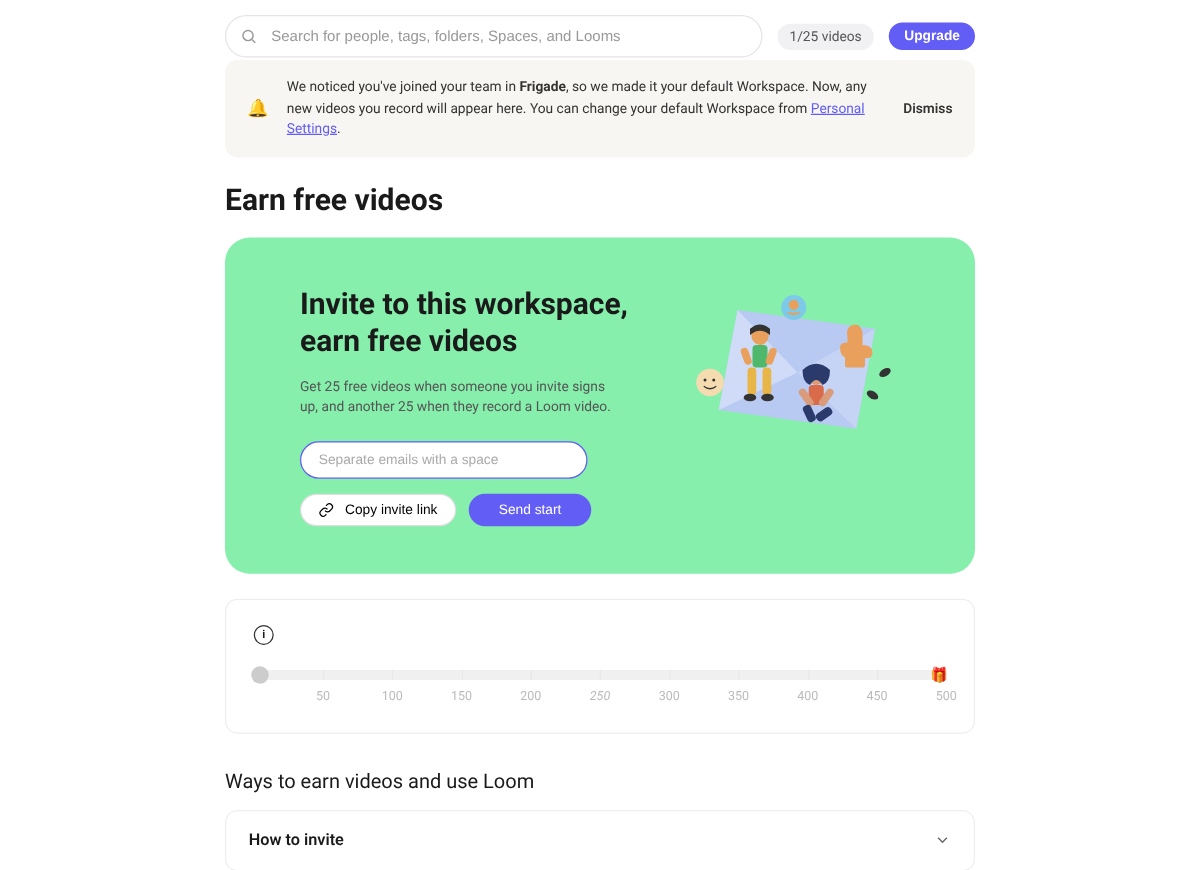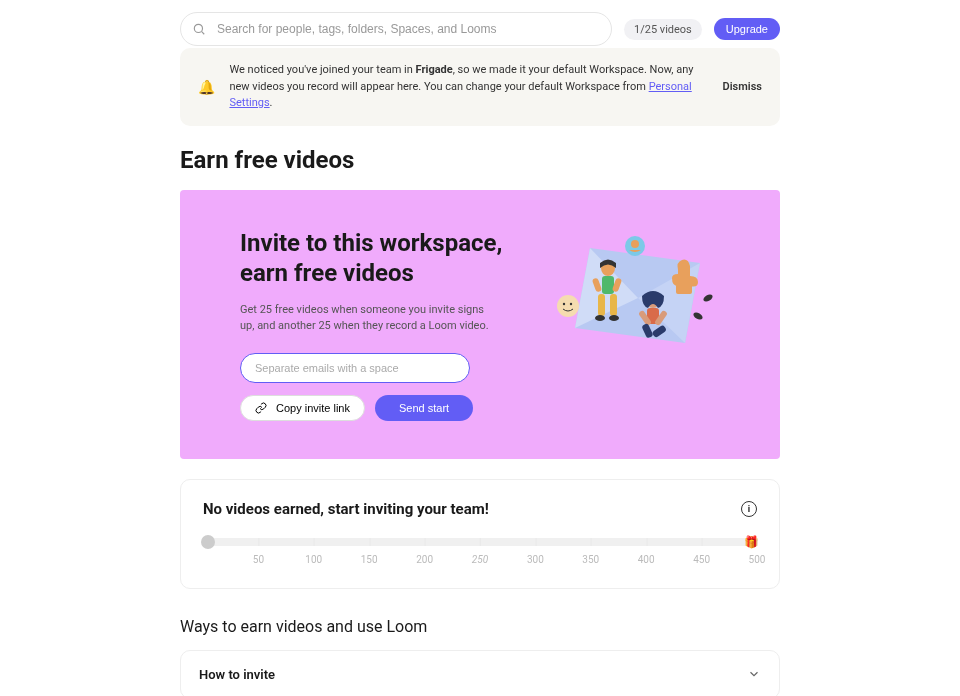--- a/index.html
+++ b/index.html
@@ -5,28 +5,28 @@
 *{box-sizing:border-box;margin:0;padding:0}
 body{font-family:-apple-system,BlinkMacSystemFont,"Segoe UI",Roboto,Helvetica,Arial,sans-serif;background:#fff;color:#1a1a1a;font-size:14px}
 .page{width:960px;margin:0 auto}
 .content{width:600px;margin:0 auto;padding-top:12px}
 .topbar{display:flex;align-items:center;gap:12px;margin-bottom:2px}
 .search-wrap{flex:1;position:relative}
 .search-input{width:100%;height:34px;border:1px solid #e5e5e5;border-radius:20px;padding:0 14px 0 36px;font-size:12px;color:#555;outline:none}
 .search-input::placeholder{color:#999}
 .search-icon{position:absolute;left:12px;top:50%;transform:translateY(-50%);color:#999}
 .video-count{background:#f1f1f4;border-radius:12px;padding:4px 10px;font-size:11px;color:#555}
-.upgrade-btn{background:#625df5;color:#fff;border:none;border-radius:12px;padding:5px 12px;font-size:11px;font-weight:400;cursor:pointer}
+.upgrade-btn{background:#625df5;color:#fff;border:none;border-radius:12px;padding:5px 12px;font-size:11px;font-weight:700;cursor:pointer}
 .notice{background:#f7f6f2;border-radius:10px;padding:14px 18px;display:flex;align-items:center;gap:14px;margin-bottom:20px}
 .notice-icon{font-size:14px}
 .notice-text{flex:1;font-size:11px;line-height:1.5;color:#333}
 .notice-text a{color:#625df5;text-decoration:underline}
 .dismiss{font-size:11px;font-weight:600;cursor:pointer;color:#333}
 h1.page-title{font-size:24px;font-weight:700;margin-bottom:16px;color:#1a1a1a}
-.invite-card{background:#f0abfc;border-radius:4px;padding:38px 60px;display:flex;gap:30px;margin-bottom:20px}
+.invite-card{background:#86efac;border-radius:20px;padding:38px 60px;display:flex;gap:30px;margin-bottom:20px}
 .invite-left{flex:1}
 .invite-title{font-size:24px;font-weight:700;line-height:1.25;margin-bottom:14px;color:#1a1a1a}
 .invite-sub{font-size:11px;color:#555;line-height:1.5;margin-bottom:18px;max-width:260px}
 .email-input{width:230px;height:30px;border:1px solid #625df5;border-radius:16px;padding:0 14px;font-size:11px;outline:none;margin-bottom:12px;display:block}
 .email-input::placeholder{color:#aaa}
 .btn-row{display:flex;gap:10px}
 .copy-link-btn{background:#fff;border:1px solid #ddd;border-radius:16px;padding:6px 14px;font-size:11px;font-weight:500;cursor:pointer;display:inline-flex;align-items:center;gap:9px}
 .send-btn{background:#625df5;color:#fff;border:none;border-radius:16px;padding:6px 24px;font-size:11px;font-weight:500;cursor:pointer}
 .illus{width:170px;height:130px;position:relative}
 .progress-card{border:1px solid #eee;border-radius:10px;padding:20px 22px;margin-bottom:28px}
@@ -127,21 +127,20 @@
           <path d="M128 42 Q126 34 132 32 Q138 30 140 38 L140 48 Q148 48 148 54 Q148 60 140 58 L128 58 Q122 58 122 50 Q122 46 128 46 Z" fill="#e8a05c"></path>
           <rect x="126" y="56" width="16" height="10" rx="2" fill="#e8a05c"></rect>
           <ellipse cx="148" cy="88" rx="5" ry="3" fill="#333" transform="rotate(30 148 88)"></ellipse>
           <ellipse cx="158" cy="70" rx="5" ry="3" fill="#333" transform="rotate(-30 158 70)"></ellipse>
         </svg>
       </div>
     </div>
 
     <div class="progress-card">
       <div class="progress-head">
-        <span class="progress-title">No videos earned, start inviting your team!</span>
         <span class="info-icon">i</span>
       </div>
       <div class="track">
         <span class="thumb"></span>
         <span class="gift">🎁</span>
       </div>
       <div class="ticks" id="ticks">
           <div class="tick" style="left: 10%;"><span class="tick-line"></span>50</div>
           <div class="tick" style="left: 20%;"><span class="tick-line"></span>100</div>
           <div class="tick" style="left: 30%;"><span class="tick-line"></span>150</div>

